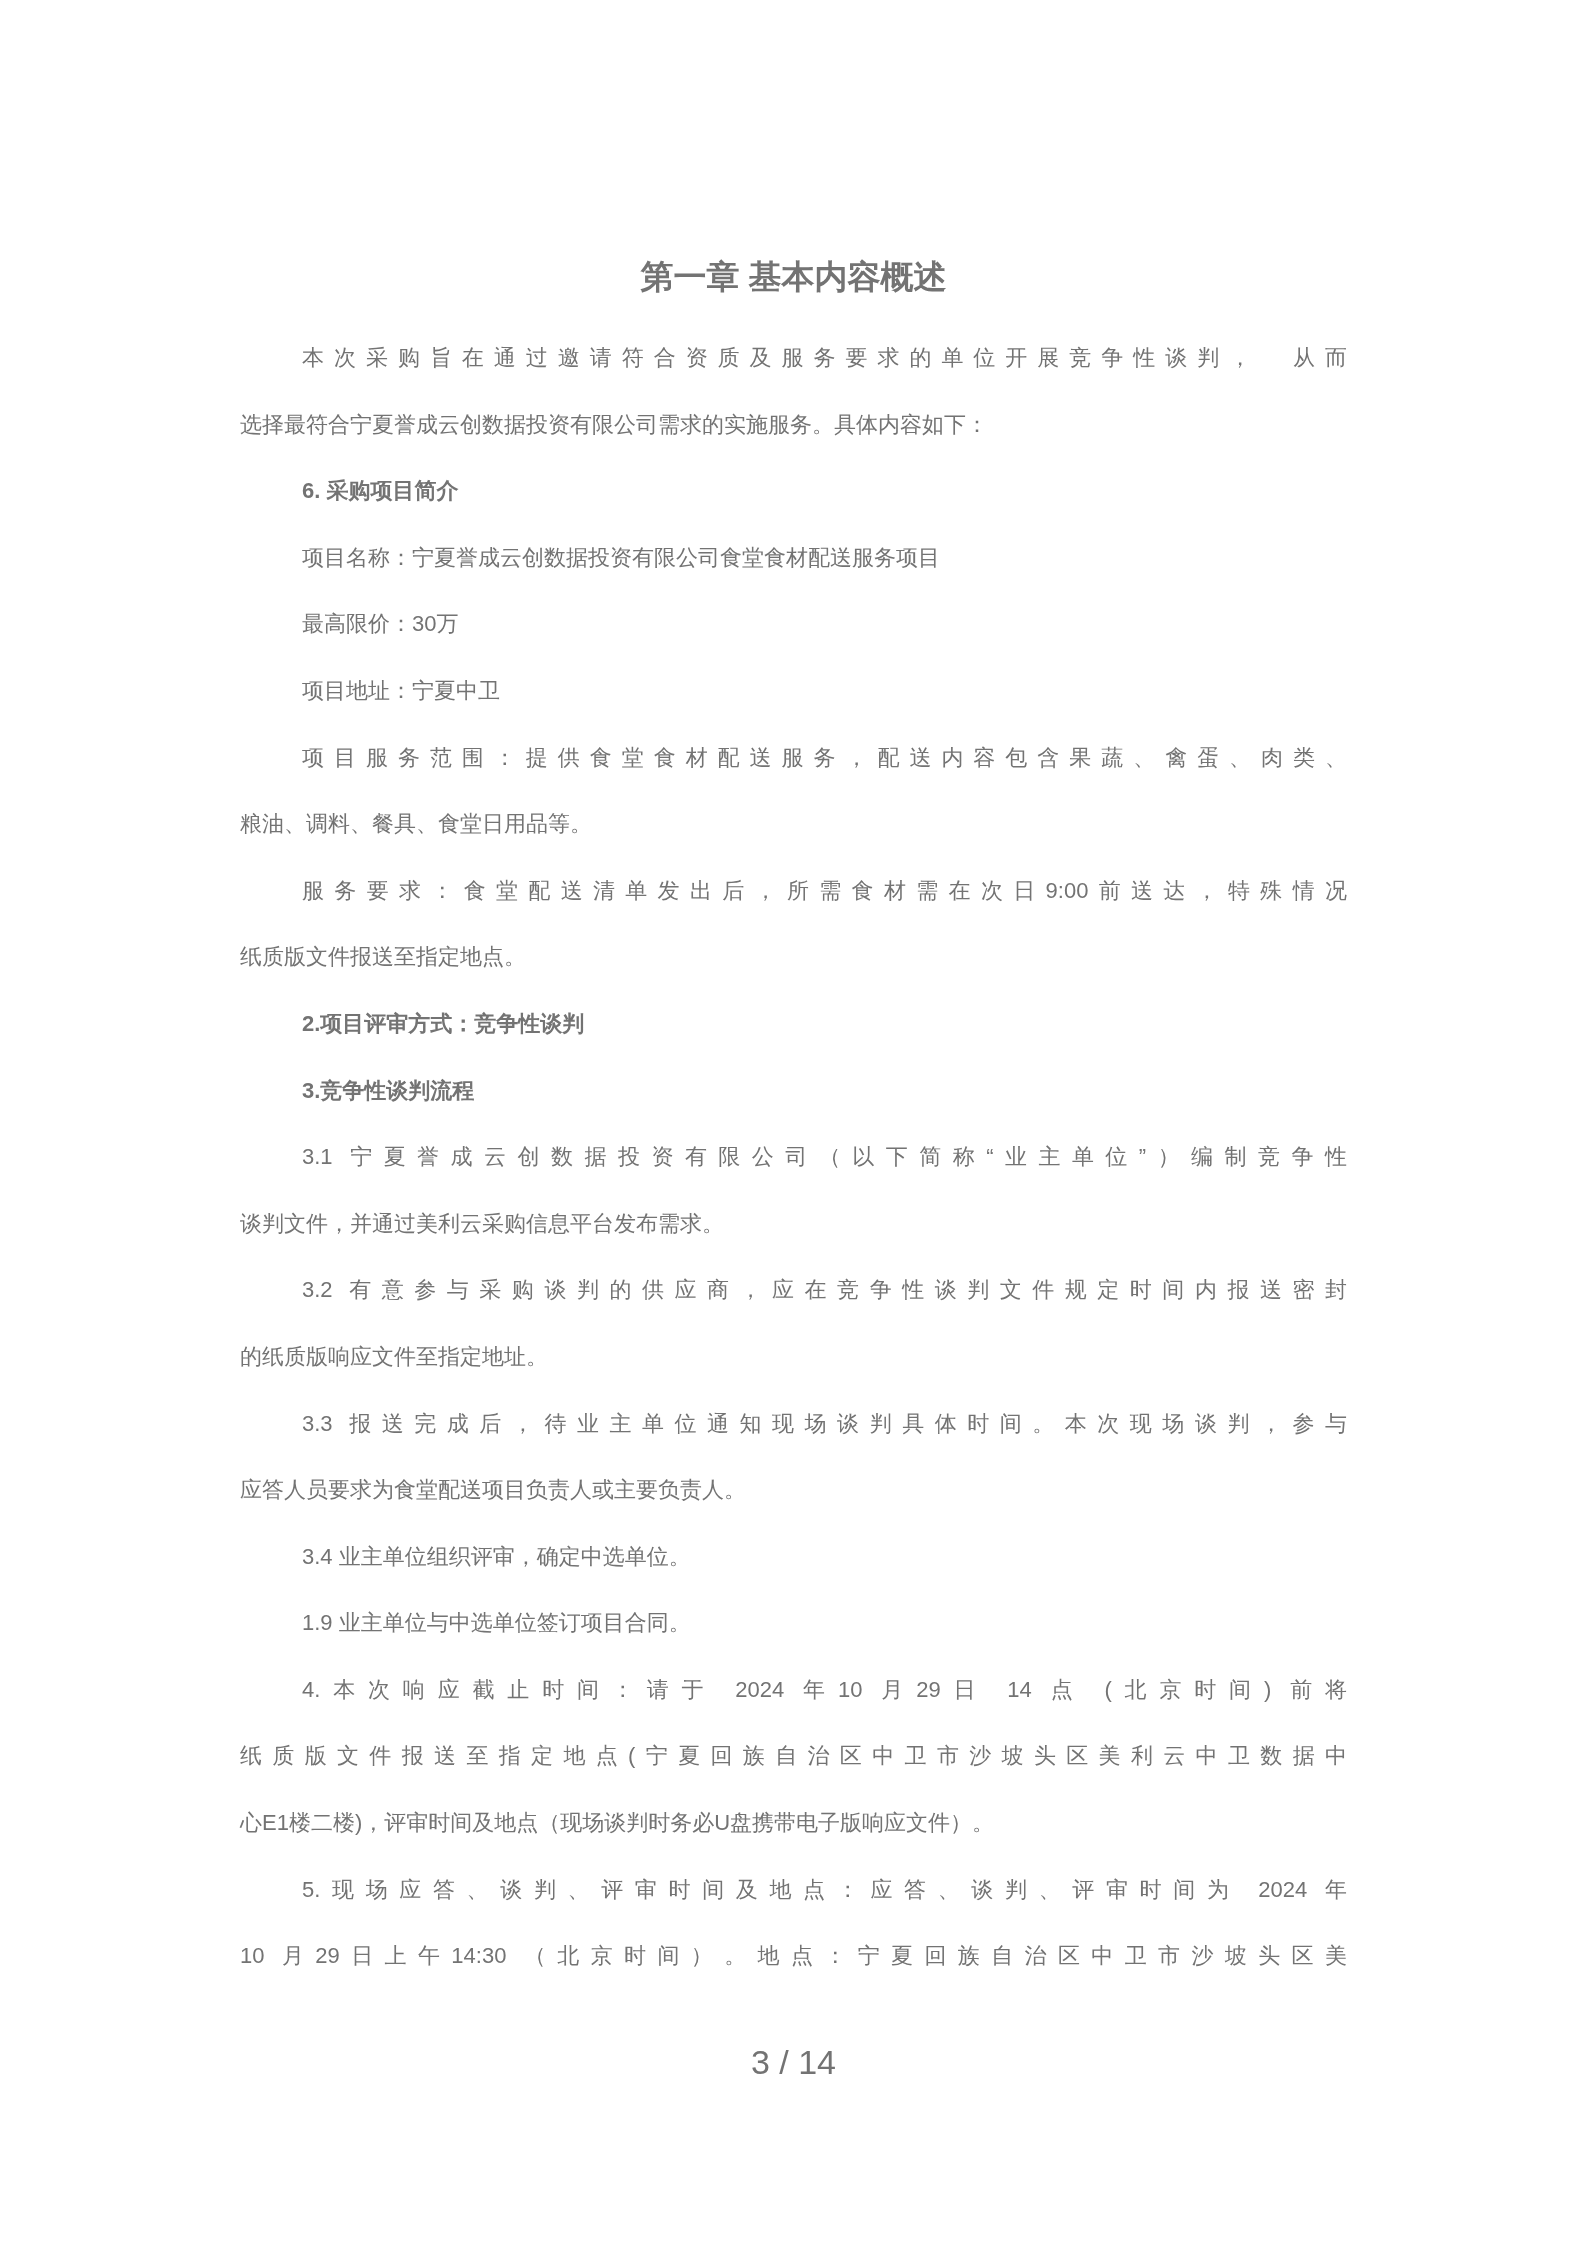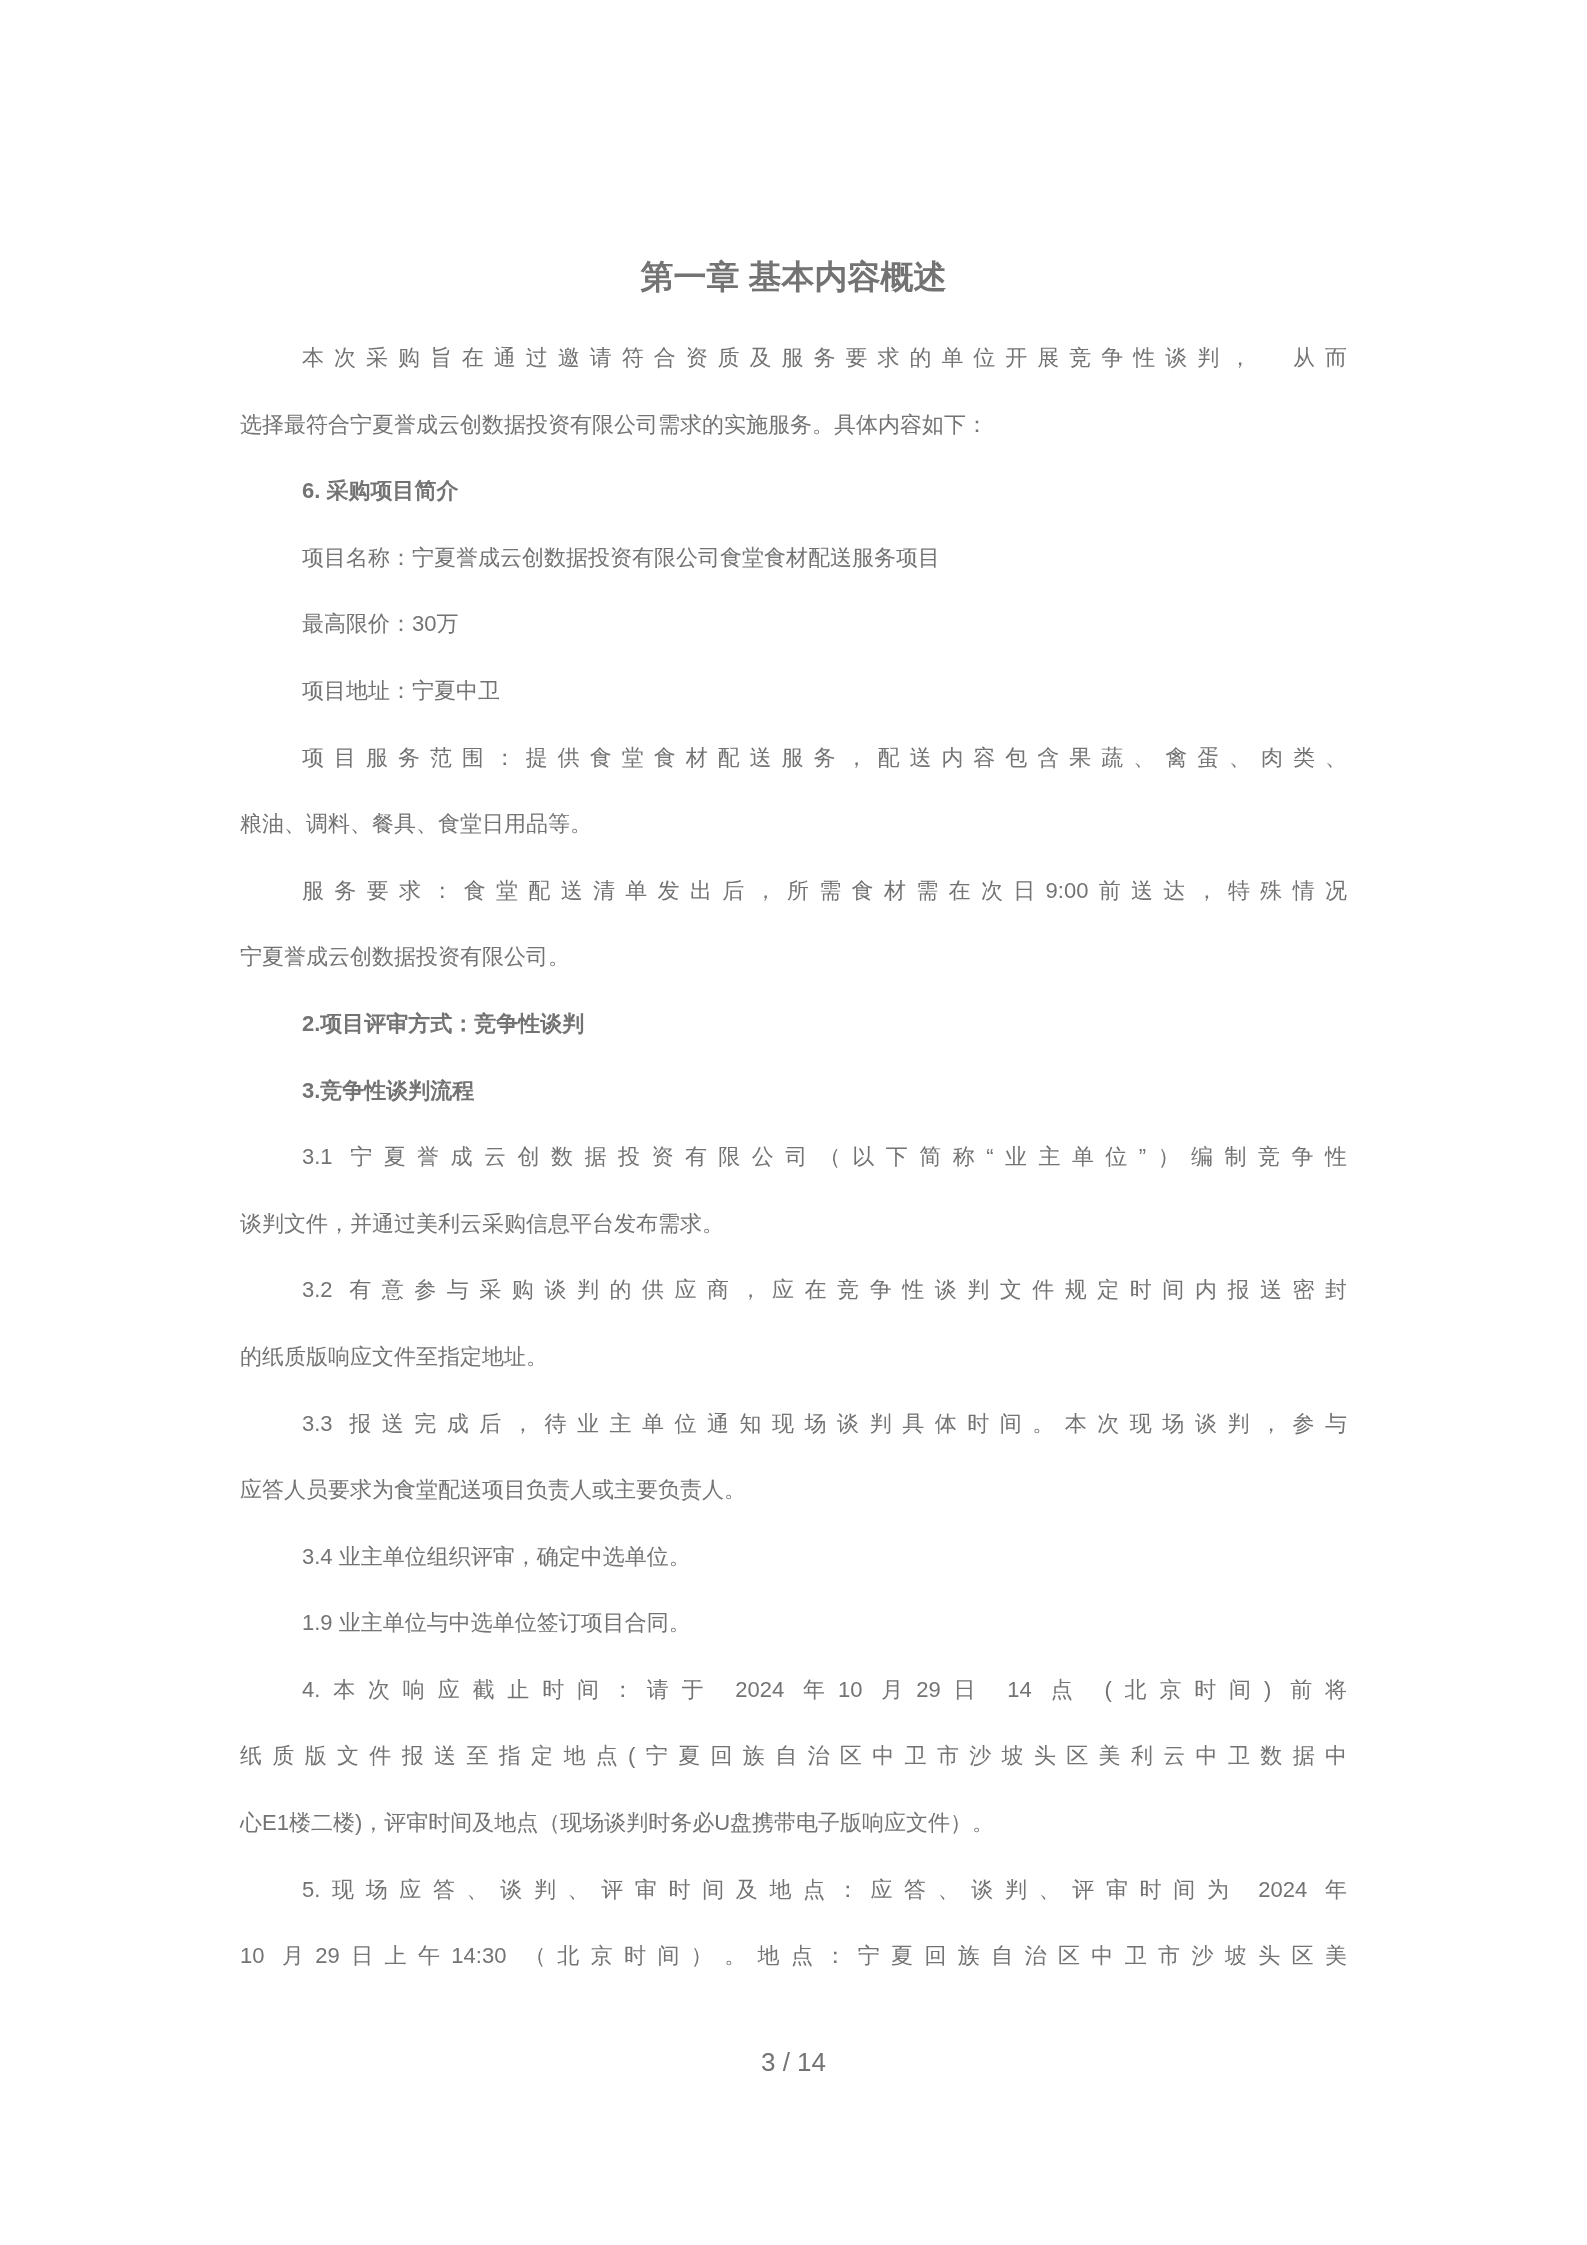--- a/index.html
+++ b/index.html
@@ -51,40 +51,40 @@
     text-justify: inter-character;
   }
   .footer {
     position: absolute;
     top: 2042px;
     left: 0;
     width: 100%;
     height: 40px;
     line-height: 40px;
     text-align: center;
-    font-size: 26px;
+    font-size: 34px;
   }
 </style>
 </head>
 <body>
 
 <div class="page">
   <div class="doc-title">第一章 基本内容概述</div>
 
   <div class="content" id="content">
       <div class="line indent stretch">本次采购旨在通过邀请符合资质及服务要求的单位开展竞争性谈判，　从而</div>
       <div class="line">选择最符合宁夏誉成云创数据投资有限公司需求的实施服务。具体内容如下：</div>
       <div class="line bold indent">6. 采购项目简介</div>
       <div class="line indent">项目名称：宁夏誉成云创数据投资有限公司食堂食材配送服务项目</div>
       <div class="line indent">最高限价：30万</div>
       <div class="line indent">项目地址：宁夏中卫</div>
       <div class="line indent stretch">项目服务范围：提供食堂食材配送服务，配送内容包含果蔬、禽蛋、肉类、</div>
       <div class="line">粮油、调料、餐具、食堂日用品等。</div>
       <div class="line indent stretch">服务要求：食堂配送清单发出后，所需食材需在次日9:00前送达，特殊情况</div>
-      <div class="line">宁夏誉成云创数据投资有限公司。</div>
+      <div class="line">纸质版文件报送至指定地点。</div>
       <div class="line bold indent">2.项目评审方式：竞争性谈判</div>
       <div class="line bold indent">3.竞争性谈判流程</div>
       <div class="line indent stretch">3.1 宁夏誉成云创数据投资有限公司（以下简称“业主单位”）编制竞争性</div>
       <div class="line">谈判文件，并通过美利云采购信息平台发布需求。</div>
       <div class="line indent stretch">3.2 有意参与采购谈判的供应商，应在竞争性谈判文件规定时间内报送密封</div>
       <div class="line">的纸质版响应文件至指定地址。</div>
       <div class="line indent stretch">3.3 报送完成后，待业主单位通知现场谈判具体时间。本次现场谈判，参与</div>
       <div class="line">应答人员要求为食堂配送项目负责人或主要负责人。</div>
       <div class="line indent">3.4 业主单位组织评审，确定中选单位。</div>
       <div class="line indent">1.9 业主单位与中选单位签订项目合同。</div>

